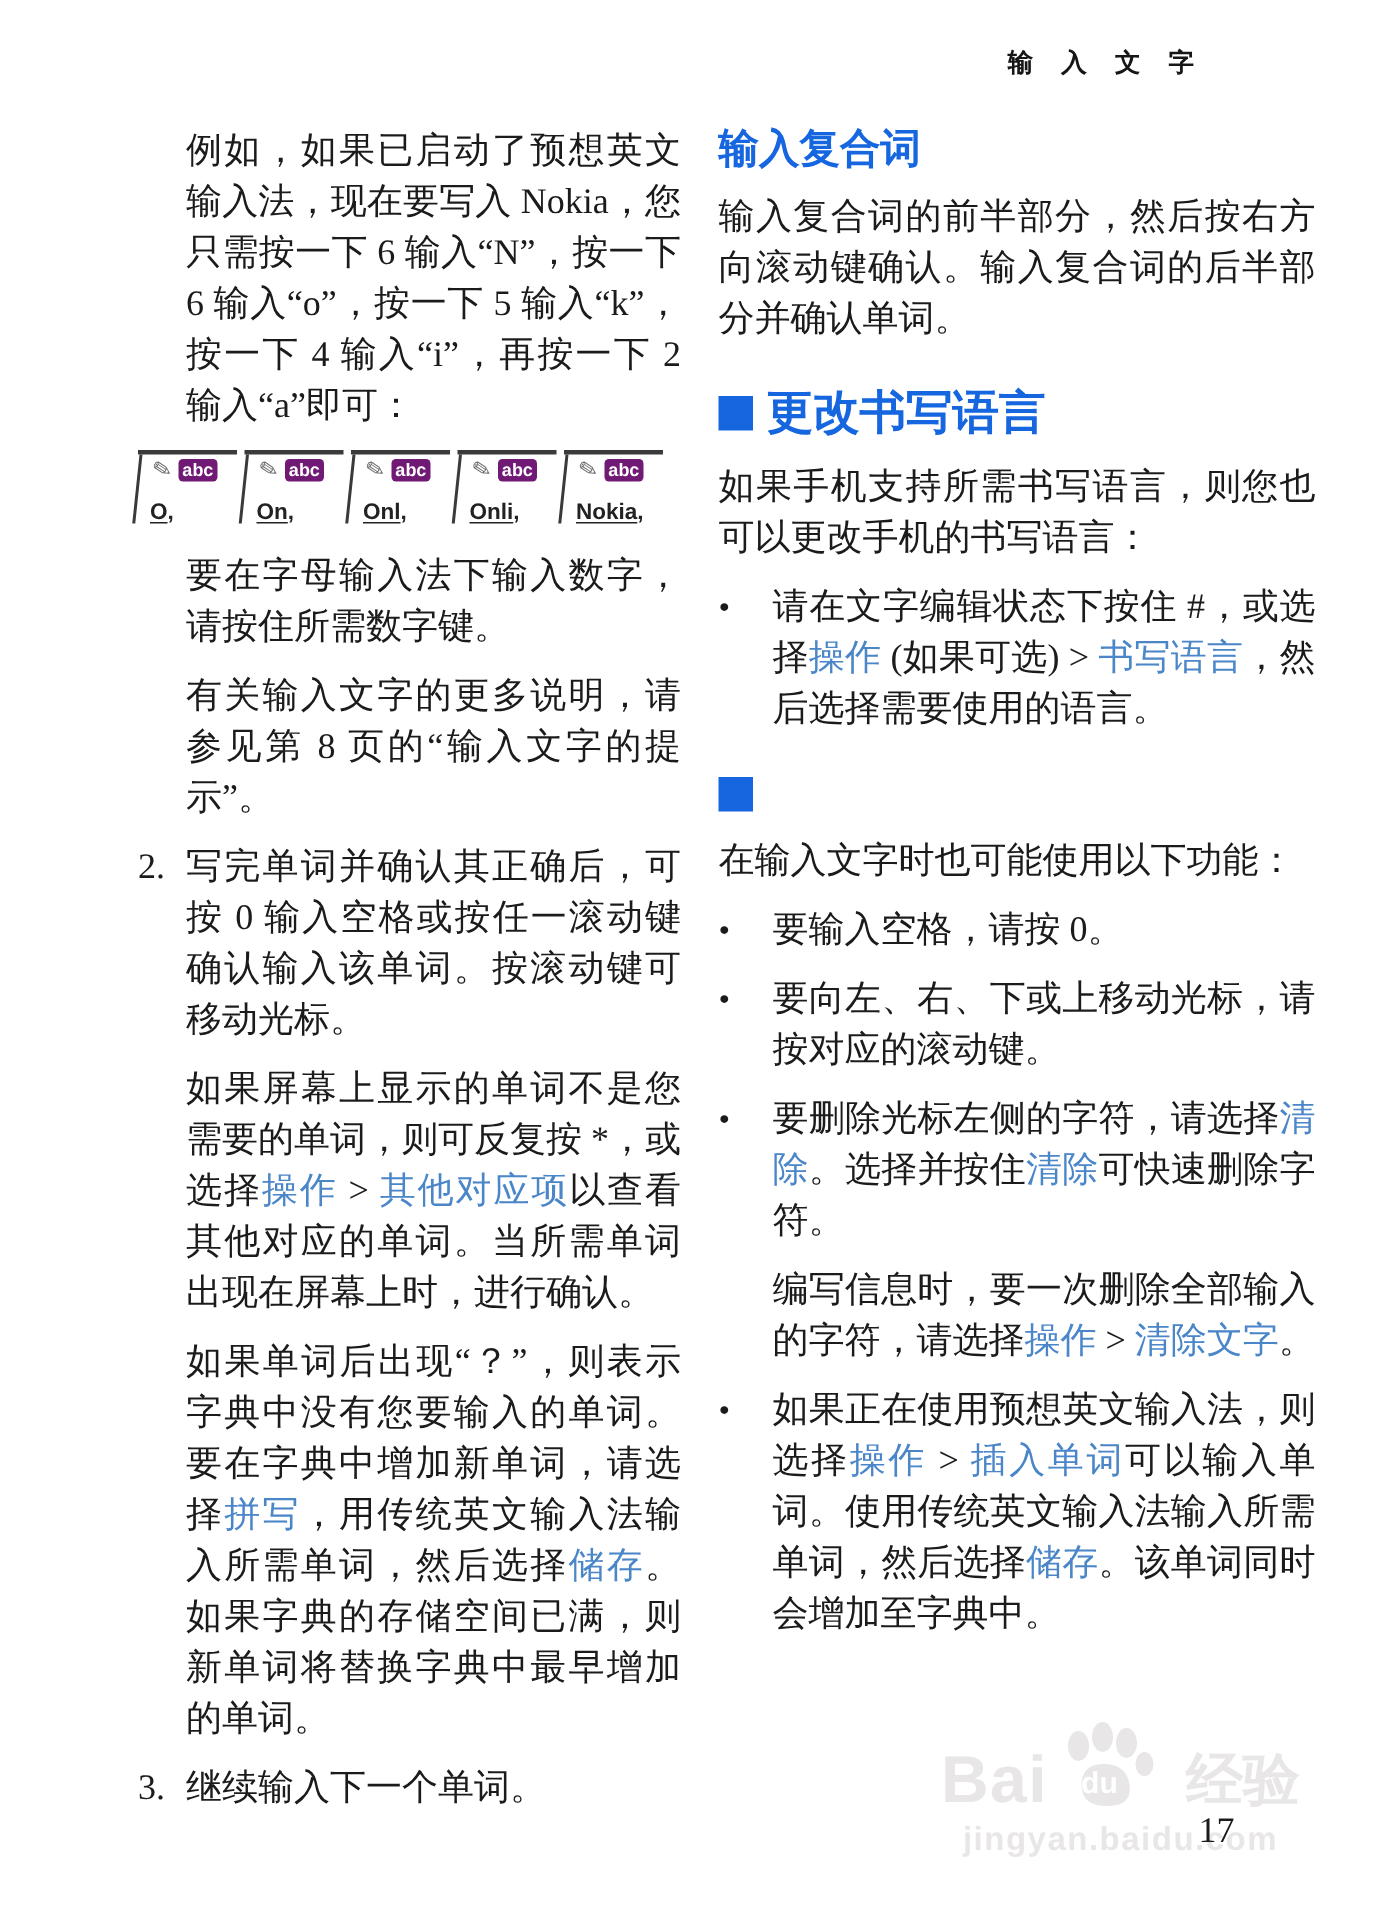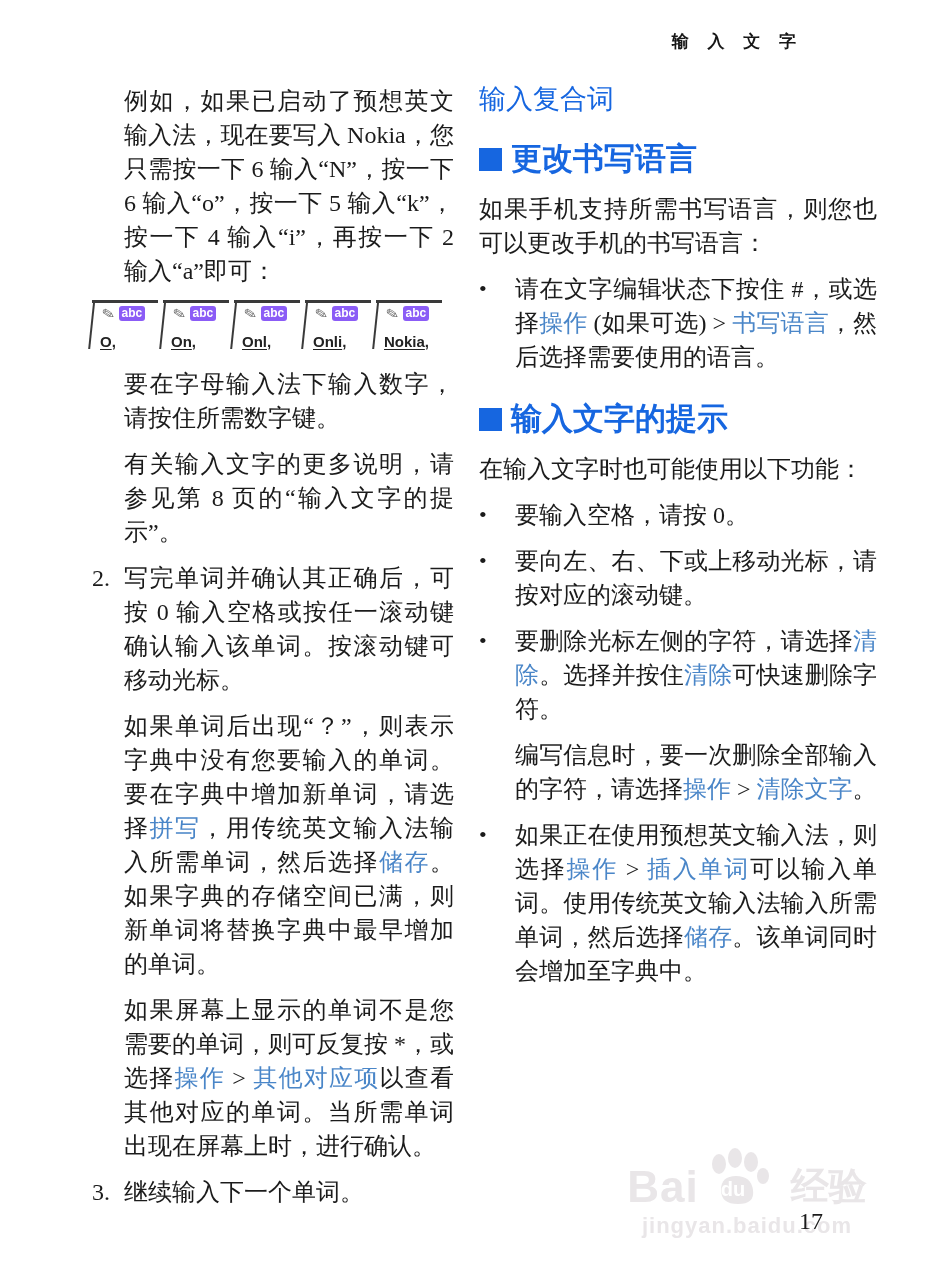--- a/index.html
+++ b/index.html
@@ -27,28 +27,28 @@
   .link{color:#4a86c8;}
 
   
   .screens{display:flex;gap:5px;margin:6px 0 14px 0;}
   .screen{width:66px;height:50px;border-top:3px solid #3a3a3a;position:relative;
           font-family:"Liberation Sans", sans-serif;}
   .screen::before{content:"";position:absolute;left:1px;top:0;height:46px;width:0;
           border-left:2px solid #3a3a3a;transform:skewX(-6deg);transform-origin:top;}
   .screen-top{display:flex;align-items:center;gap:4px;padding:3px 0 0 10px;}
   .pencil{color:#6b6b6b;font-size:15px;display:inline-block;transform:rotate(-12deg);line-height:1;}
-  .abc-badge{background:#8b5cf6;color:#ffffff;font-weight:bold;font-size:12px;
+  .abc-badge{background:#701a75;color:#ffffff;font-weight:bold;font-size:12px;
              line-height:15px;padding:0 3px;border-radius:3px;letter-spacing:0;}
   .screen-label-row{padding:4px 0 0 8px;font-size:15px;font-weight:bold;color:#222;}
   .screen-label{text-decoration:underline;text-underline-offset:2px;}
   .screen-cursor{font-weight:bold;}
 
   
-  .h-sub{font-family:"Liberation Sans", sans-serif;font-weight:normal;color:#1666e0;
+  .h-sub{font-family:"Liberation Sans", sans-serif;font-weight:bold;color:#1666e0;
          font-size:27px;line-height:30px;margin:0 0 14px 0;text-align:left;}
   .h-main{font-family:"Liberation Sans", sans-serif;font-weight:bold;color:#1666e0;
           font-size:31px;line-height:34px;margin:28px 0 16px 0;display:flex;align-items:center;text-align:center;}
   .h-main .sq{width:23px;height:23px;background:#1666e0;display:inline-block;margin-right:9px;flex:0 0 23px;}
 
   
   .bullet{display:flex;margin:0 0 12px 0;}
   .bullet .mark{width:36px;flex:0 0 36px;font-size:22px;}
   .bullet .body{flex:1;text-align:justify;}
   .bullet-cont{margin-left:36px;}
@@ -114,46 +114,46 @@
       </div>
     </div>
 
     <p class="para indent">要在字母输入法下输入数字，请按住所需数字键。</p>
     <p class="para indent">有关输入文字的更多说明，请参见第 8 页的“输入文字的提示”。</p>
 
     <div class="num-item">
       <span class="num">2.</span>
       <span class="body">写完单词并确认其正确后，可按 0 输入空格或按任一滚动键确认输入该单词。按滚动键可移动光标。</span>
     </div>
+    <p class="para indent"><span>如果屏幕上显示的单词不是您需要的单词，则可反复按 *，或选择</span><span class="link">操作</span><span> &gt; </span><span class="link">其他对应项</span><span>以查看其他对应的单词。当所需单词出现在屏幕上时，进行确认。</span></p>
     <p class="para indent"><span>如果单词后出现“？”，则表示字典中没有您要输入的单词。要在字典中增加新单词，请选择</span><span class="link">拼写</span><span>，用传统英文输入法输入所需单词，然后选择</span><span class="link">储存</span><span>。如果字典的存储空间已满，则新单词将替换字典中最早增加的单词。</span></p>
-    <p class="para indent"><span>如果屏幕上显示的单词不是您需要的单词，则可反复按 *，或选择</span><span class="link">操作</span><span> &gt; </span><span class="link">其他对应项</span><span>以查看其他对应的单词。当所需单词出现在屏幕上时，进行确认。</span></p>
 
     <div class="num-item">
       <span class="num">3.</span>
       <span class="body">继续输入下一个单词。</span>
     </div>
   </div>
 
   <div class="col col-right">
 
     <h3 class="h-sub">输入复合词</h3>
+    <p class="para">输入复合词的前半部分，然后按右方向滚动键确认。输入复合词的后半部分并确认单词。</p>
 
     <h2 class="h-main">
       <span class="sq"></span>
       <span>更改书写语言</span>
     </h2>
     <p class="para">如果手机支持所需书写语言，则您也可以更改手机的书写语言：</p>
     <div class="bullet">
       <span class="mark">•</span>
       <span class="body"><span>请在文字编辑状态下按住 #，或选择</span><span class="link">操作</span><span> (如果可选) &gt; </span><span class="link">书写语言</span><span>，然后选择需要使用的语言。</span></span>
     </div>
 
     <h2 class="h-main">
       <span class="sq"></span>
-      <span>输入文字的提示</span>
     </h2>
     <p class="para">在输入文字时也可能使用以下功能：</p>
 
     <div class="bullet">
       <span class="mark">•</span>
       <span class="body">要输入空格，请按 0。</span>
     </div>
     <div class="bullet">
       <span class="mark">•</span>
       <span class="body">要向左、右、下或上移动光标，请按对应的滚动键。</span>

